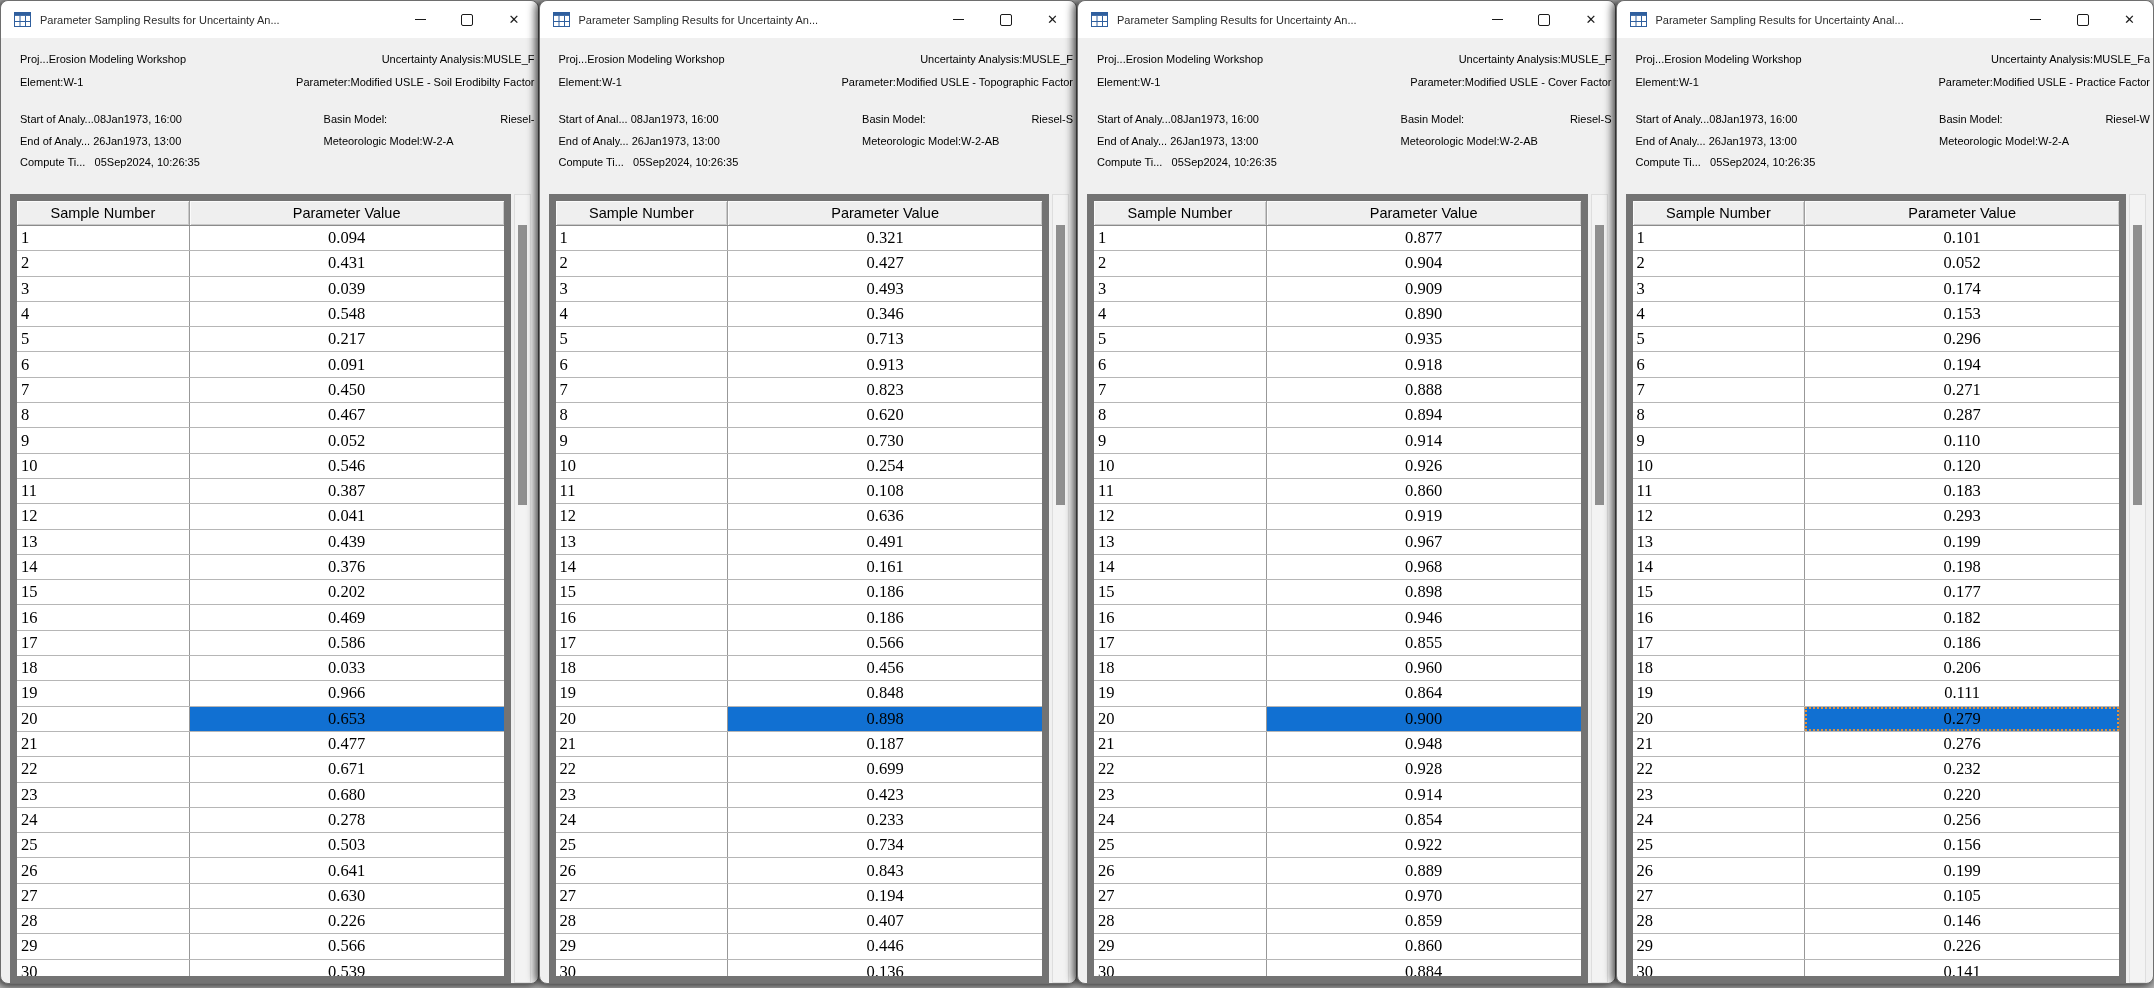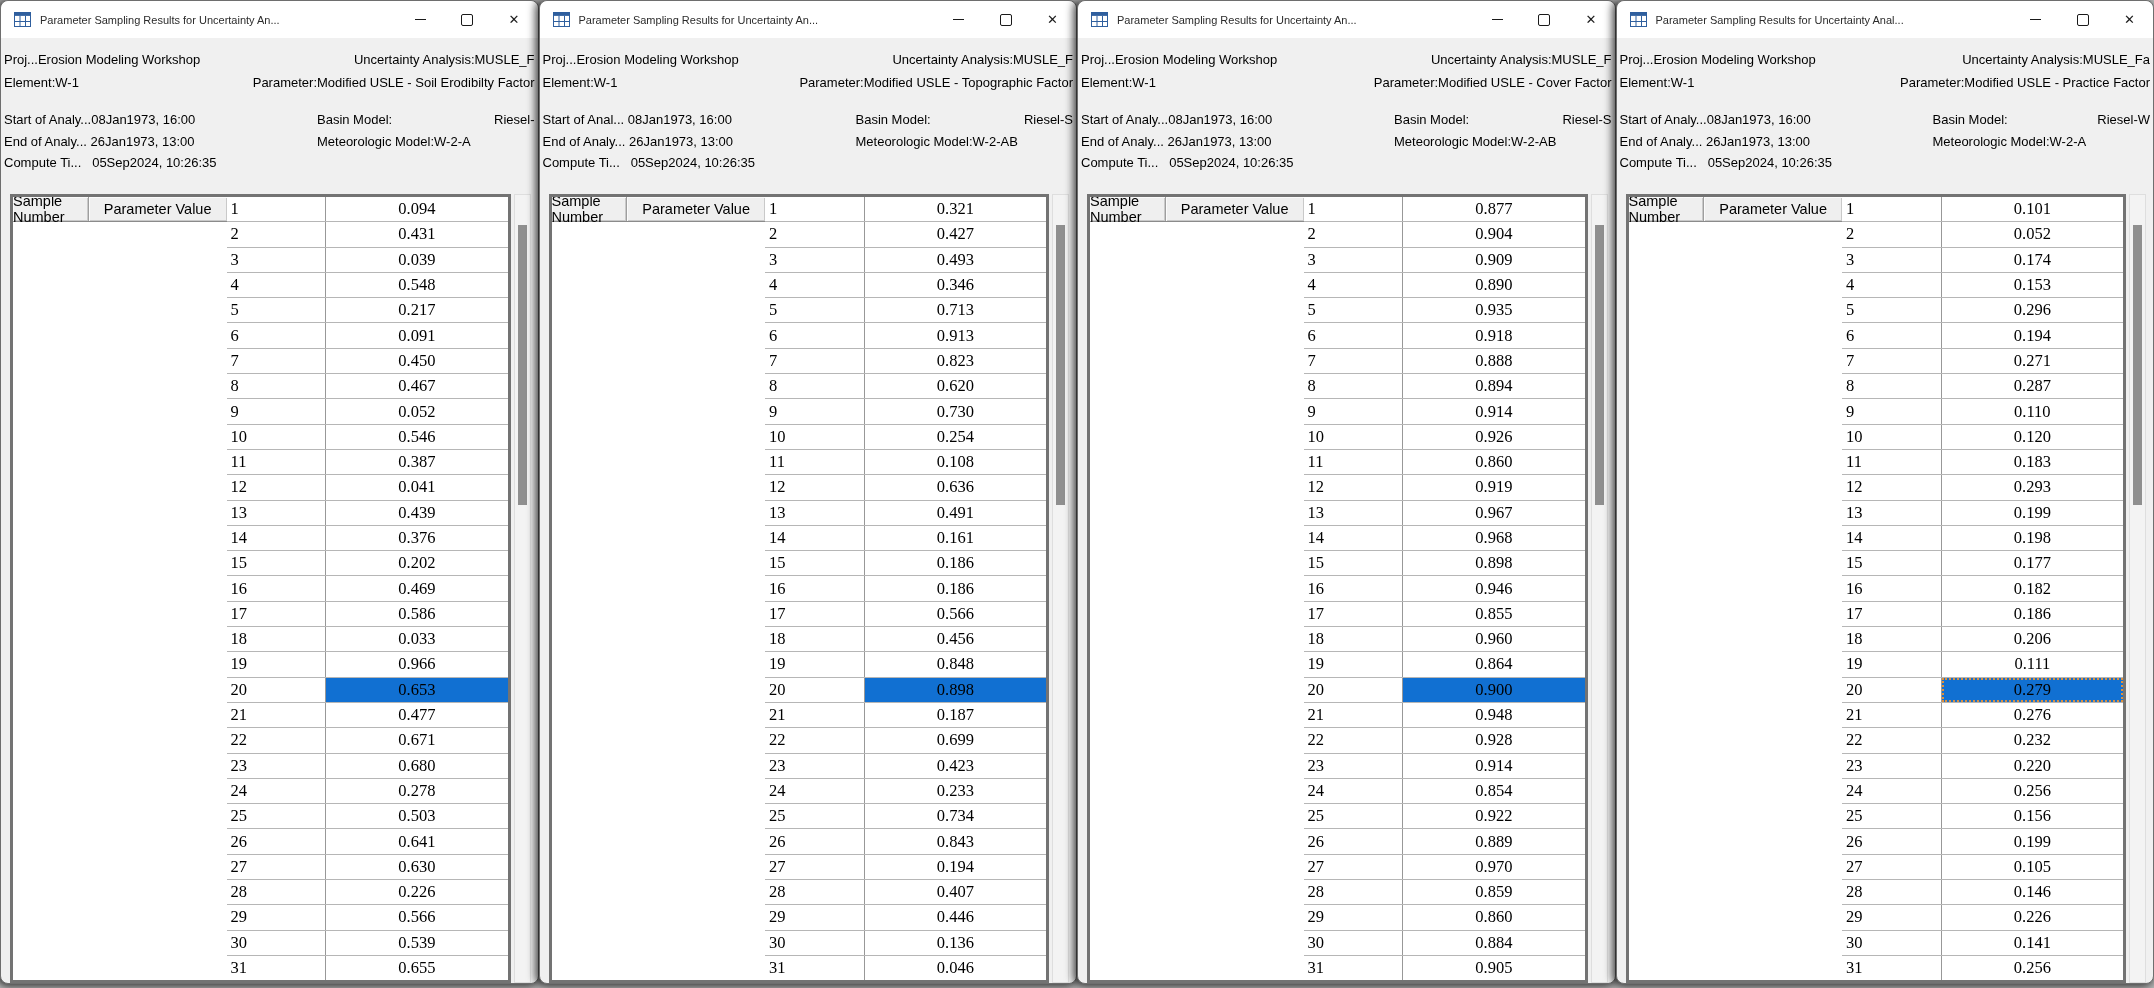--- a/index.html
+++ b/index.html
@@ -21,31 +21,31 @@
   
   .titlebar{height:37px;background:#ffffff;display:flex;align-items:center;border-radius:8px 8px 0 0;}
   .ticon{margin-left:13px;display:flex;align-items:center;}
   .title-text{margin-left:9px;font-size:11px;color:#2b2b2b;white-space:nowrap;overflow:hidden;flex:1;}
   .win-controls{display:flex;height:100%;}
   .win-btn{width:47px;height:100%;display:flex;align-items:center;justify-content:center;}
   .glyph-min{width:11px;height:1.5px;background:#1a1a1a;display:inline-block;}
   .glyph-max{width:10px;height:10px;border:1.4px solid #1a1a1a;border-radius:2px;display:inline-block;}
   .glyph-close{font-size:13px;color:#1a1a1a;line-height:1;}
   
-  .meta{padding:10px 3px 0 3px;font-size:13px;color:#000;}
+  .meta{padding:10px 3px 0 19px;font-size:11px;color:#000;}
   .meta span{white-space:pre;}
   .line1{display:flex;justify-content:space-between;line-height:23px;overflow:hidden;}
   .line2{display:flex;justify-content:space-between;gap:32px;line-height:23px;overflow:hidden;}
   .info{display:flex;margin-top:15px;line-height:21.5px;}
   .info-left{width:59%;}
   .info-right{flex:1;overflow:hidden;}
   .ir-between{display:flex;justify-content:space-between;}
   
   .table-wrap{position:absolute;top:193px;bottom:0;left:9px;right:7px;display:flex;}
-  .grid{flex:1;border:3px solid #737373;background:#fff;overflow:hidden;display:flex;flex-direction:row;}
+  .grid{flex:1;border:7px solid #737373;background:#fff;overflow:hidden;display:flex;flex-direction:column;}
   .thead{display:flex;background:#efefef;border-bottom:1px solid #8b8b8b;height:24px;flex:0 0 auto;
          font-size:14.5px;color:#000;}
   .hcell{display:flex;align-items:center;justify-content:center;box-sizing:border-box;
          box-shadow:inset 1px 1px 0 #fbfbfb, inset -1px -1px 0 #c9c9c9;}
   .hc1{width:35.5%;border-right:1px solid #9e9e9e;}
   .hc2{flex:1;}
   .tbody{flex:1;overflow:hidden;}
   .trow{display:flex;height:25.3px;box-sizing:border-box;border-bottom:1px solid #b6b6b6;
         font-family:"Liberation Serif",serif;font-size:16.5px;color:#000;}
   .cell{display:flex;align-items:center;box-sizing:border-box;}

